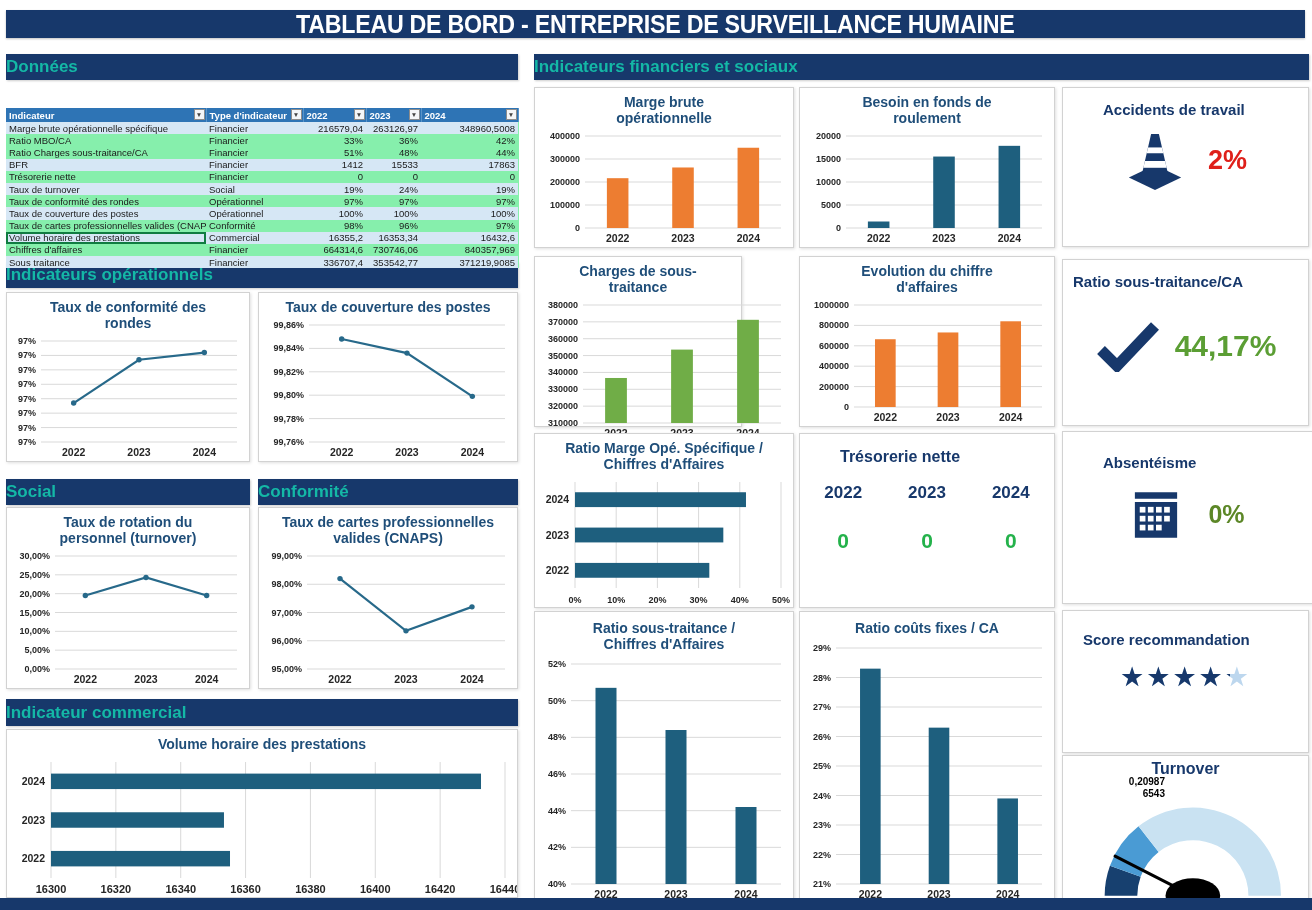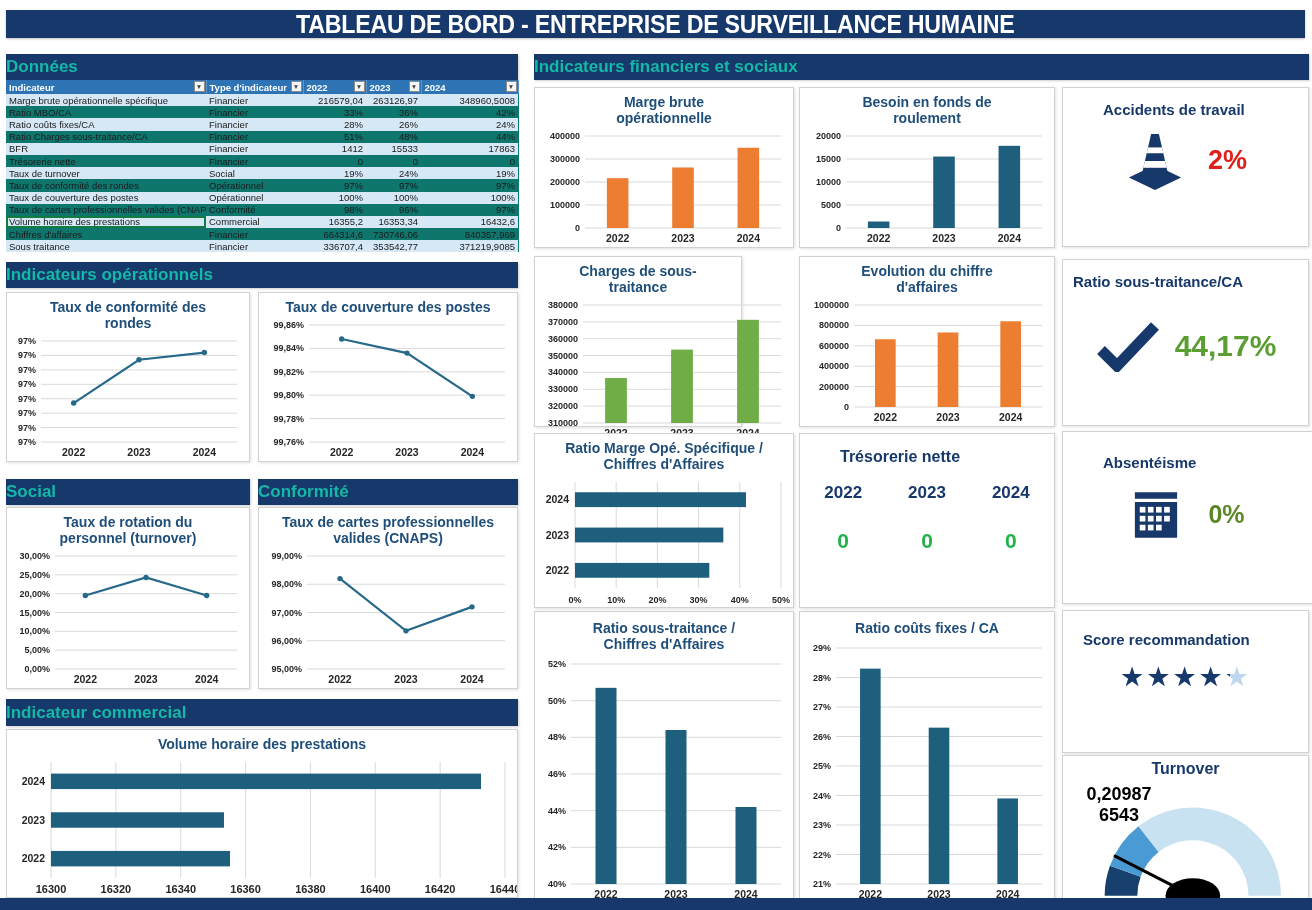--- a/index.html
+++ b/index.html
@@ -18,42 +18,42 @@
   .chart-area{flex:1 1 auto;position:relative;min-height:0;}
 
   .kpi-title{text-align:left;font-size:15px;font-weight:bold;color:#17386B;padding:13px 40px 0;line-height:1.25;}
   .kpi-row{display:flex;align-items:center;justify-content:center;gap:22px;margin-top:14px;}
   .kpi-value{font-weight:bold;font-size:27px;}
   .val-red{color:#DF201A;}
   .val-green{color:#5B9E34;}
   .val-olive{color:#5C8727;}
 
   
-  .data-table{position:absolute;border-collapse:collapse;table-layout:fixed;background:#0f766e;font-size:9.5px;color:#1A1A1A;}
+  .data-table{position:absolute;border-collapse:collapse;table-layout:fixed;background:#86efac;font-size:9.5px;color:#1A1A1A;margin-top:28px;}
   .data-table th{background:#2E74B5;color:#FFF;font-weight:bold;text-align:left;height:14px;padding:0 14px 0 3px;position:relative;white-space:nowrap;overflow:hidden;border-right:1px solid #5A94C9;}
   .data-table td{height:12.2px;padding:0 3px;white-space:nowrap;overflow:hidden;}
   .data-table tr.alt td{background:#D6E7F5;}
   .data-table td:nth-child(n+3){text-align:right;}
   .data-table td.active{outline:2px solid #107C41;outline-offset:-2px;}
   .filter-btn{position:absolute;right:1px;top:1px;width:11px;height:11px;background:#F4F6F8;border:1px solid #8C8C8C;font-size:6.5px;line-height:9px;text-align:center;color:#444;}
 
   
   .treso-years,.treso-vals{display:flex;justify-content:center;}
   .treso-years span{width:33%;text-align:center;font-size:17px;font-weight:bold;color:#17386B;}
   .treso-vals span{width:33%;text-align:center;font-size:21px;font-weight:bold;color:#24B24B;}
   .treso-years{margin-top:16px;}
   .treso-vals{margin-top:26px;}
 
   
   .stars{position:relative;display:inline-block;font-size:27px;letter-spacing:2px;line-height:1;}
   .stars .base{color:#BDD7EE;}
   .stars .fill{position:absolute;left:0;top:0;color:#17386B;overflow:hidden;white-space:nowrap;}
 
   
-  .gauge-label{position:absolute;left:10px;top:-2px;width:92px;text-align:center;font-size:18px;font-weight:bold;color:#000;line-height:1.15;margin-top:8px;}
+  .gauge-label{position:absolute;left:10px;top:-2px;width:92px;text-align:right;font-size:10px;font-weight:bold;color:#000;line-height:1.15;}
 
   .bottom-bar{position:absolute;left:0;top:898px;width:1312px;height:12px;background:#17386B;}
 </style>
 </head>
 <body>
 
 <div id="canvas">
 
   <div class="banner" style="left:6px;top:10px;width:1299px;height:28px">
     <span>TABLEAU DE BORD - ENTREPRISE DE SURVEILLANCE HUMAINE</span>
@@ -102,27 +102,20 @@
           <td>216579,04</td>
           <td>263126,97</td>
           <td>348960,5008</td>
         </tr>
         <tr>
           <td>Ratio MBO/CA</td>
           <td>Financier</td>
           <td>33%</td>
           <td>36%</td>
           <td>42%</td>
-        </tr>
-        <tr class="alt">
-          <td>Ratio coûts fixes/CA</td>
-          <td>Financier</td>
-          <td>28%</td>
-          <td>26%</td>
-          <td>24%</td>
         </tr>
         <tr>
           <td>Ratio Charges sous-traitance/CA</td>
           <td>Financier</td>
           <td>51%</td>
           <td>48%</td>
           <td>44%</td>
         </tr>
         <tr class="alt">
           <td>BFR</td>

